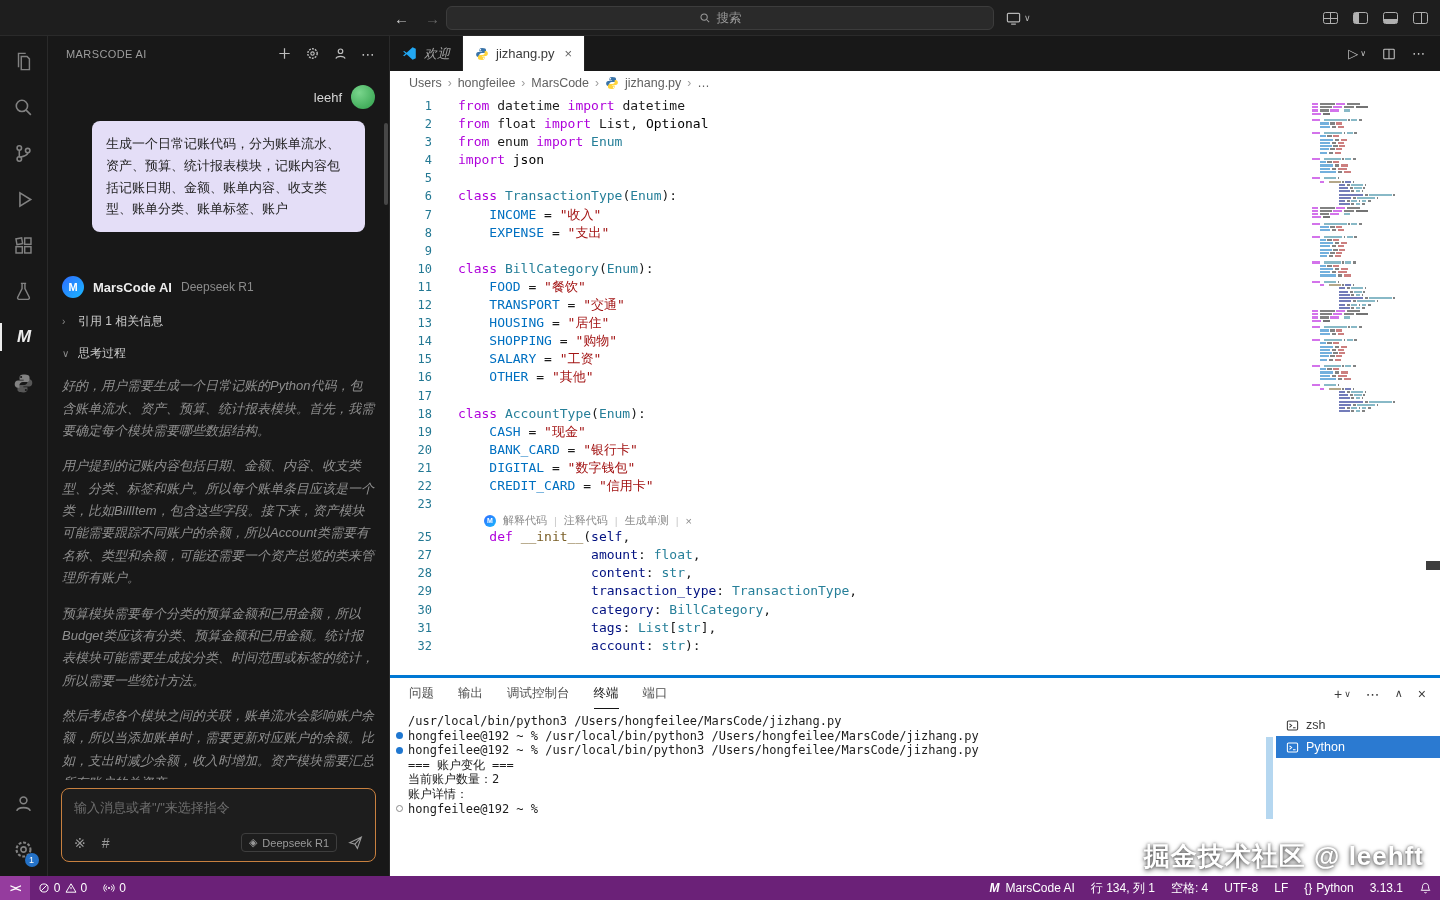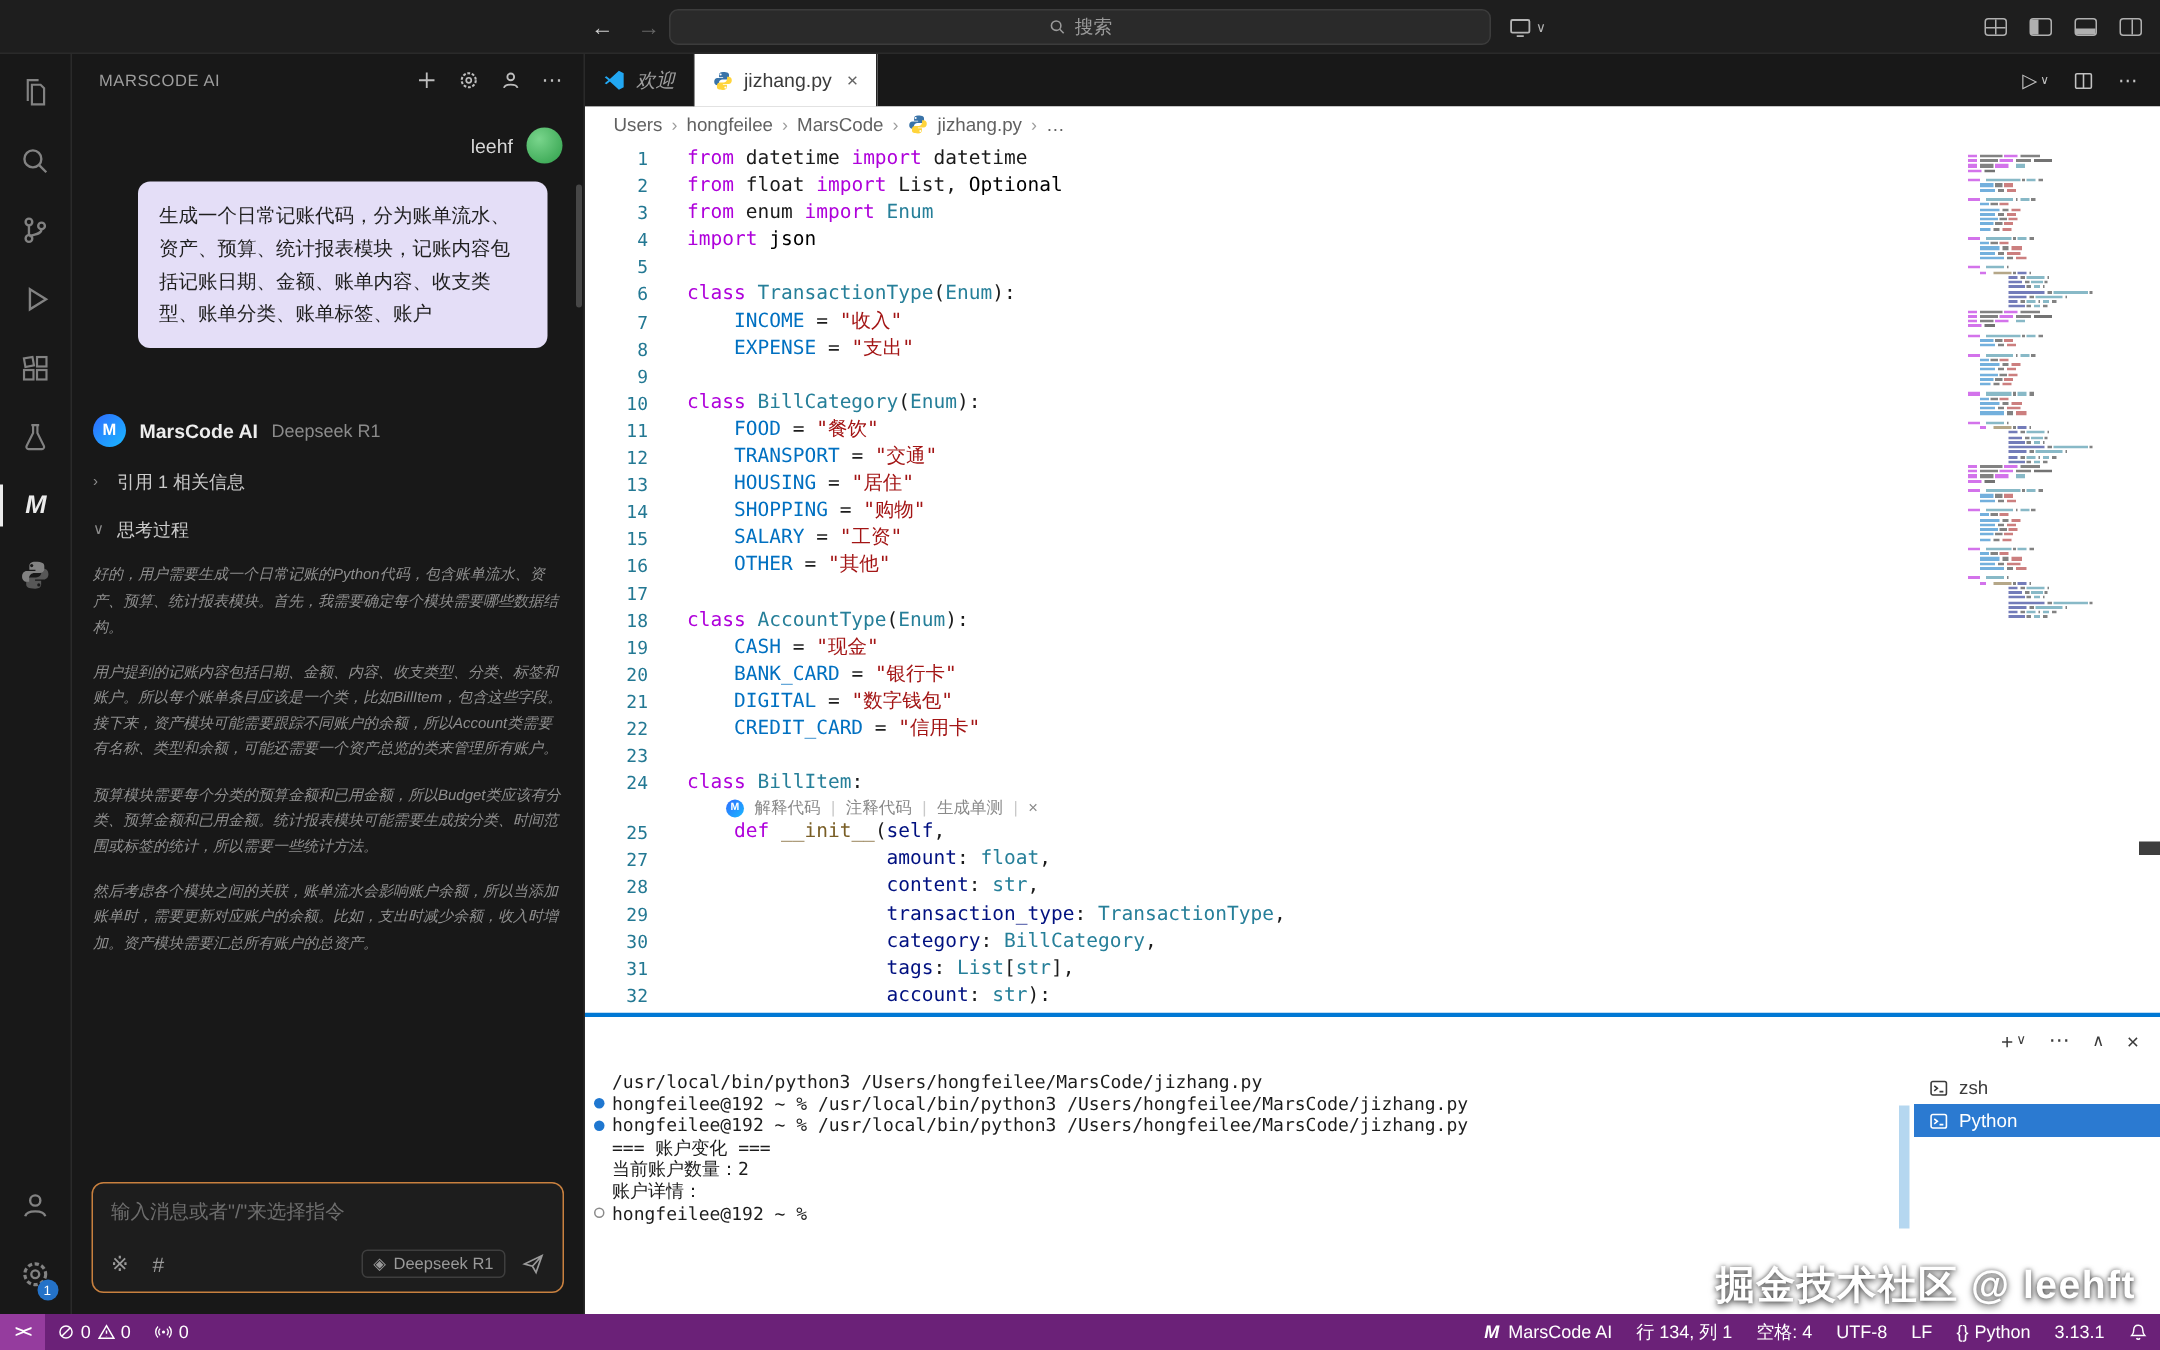--- a/index.html
+++ b/index.html
@@ -41,21 +41,21 @@
 .user-row{display:flex;justify-content:flex-end;align-items:center;gap:9px;margin-top:14px}
 .user-name{color:#d8d8d8;font-size:13px}
 .avatar{width:24px;height:24px;border-radius:50%;background:radial-gradient(circle at 35% 32%,#79d58c,#2e9e49)}
 .bubble{margin:12px 10px 0 30px;background:#e4def7;color:#1f1f1f;border-radius:8px;padding:12px 14px;font-size:13px;line-height:1.68}
 .ai-row{margin-top:44px;display:flex;align-items:center;gap:9px}
 .ai-logo{width:22px;height:22px;border-radius:50%;background:linear-gradient(135deg,#2f6bff,#19b9ff);color:#fff;font-weight:800;font-size:11px;display:flex;align-items:center;justify-content:center;flex:none}
 .ai-name{color:#ededed;font-size:13px;font-weight:700}
 .ai-model{color:#8b8b8b;font-size:12px}
 .collapse{margin-top:15px;display:flex;align-items:center;gap:8px;color:#cbcbcb;font-size:12px}
 .chev{color:#8b8b8b;font-size:10px;width:8px;display:inline-block}
-.thinking{margin-top:13px;color:#8f8f8f;font-size:10px;line-height:1.72;font-style:italic}
+.thinking{margin-top:13px;color:#8f8f8f;font-size:13px;line-height:1.72;font-style:italic}
 .thinking p{margin-bottom:13px}
 .sb-thumb{position:absolute;right:1px;top:52px;width:4px;height:82px;background:#474747;border-radius:2px}
 .inputbox{flex:none;margin:8px 13px 14px;border:1px solid #c8803f;border-radius:8px;background:#1d1d1d;height:74px;padding:10px 12px 9px;display:flex;flex-direction:column;justify-content:space-between}
 .ib-ph{color:#6e6e6e;font-size:13px}
 .ib-row{display:flex;align-items:center;gap:16px;color:#9a9a9a;font-size:14px}
 .ib-right{margin-left:auto;display:flex;align-items:center;gap:11px}
 .ib-badge{border:1px solid #3e3e3e;border-radius:4px;padding:2px 7px;font-size:11px;color:#9a9a9a;display:flex;gap:5px;align-items:center}
 
 
 .editor-col{flex:1;display:flex;flex-direction:column;min-width:0;background:#fff}
@@ -425,24 +425,20 @@
               <span class="lcontent"><span class="tk-d">    </span><span class="tk-v">DIGITAL</span><span class="tk-d"> = </span><span class="tk-s">"数字钱包"</span></span>
             </div>
             <div class="code-row">
               <span class="gutter">22</span>
               <span class="lcontent"><span class="tk-d">    </span><span class="tk-v">CREDIT_CARD</span><span class="tk-d"> = </span><span class="tk-s">"信用卡"</span></span>
             </div>
             <div class="code-row">
               <span class="gutter">23</span>
               <span class="lcontent"></span>
             </div>
-            <div class="code-row">
-              <span class="gutter">24</span>
-              <span class="lcontent"><span class="tk-k">class</span><span class="tk-d"> </span><span class="tk-c">BillItem</span><span class="tk-d">:</span></span>
-            </div>
             <div class="ai-widget">
               <span class="mini">M</span>
               <span class="ai-act">解释代码</span>
               <span class="ai-sep">|</span>
               <span class="ai-act">注释代码</span>
               <span class="ai-sep">|</span>
               <span class="ai-act">生成单测</span>
               <span class="ai-sep">|</span>
               <span class="ai-act">×</span>
             </div>
@@ -571,20 +567,27 @@
             <div class="mm-row"><span class="mm-seg tk-d" style="width: 0px; margin-left: 25.5px;"></span><span class="mm-seg tk-p" style="width: 24px;"></span><span class="mm-seg tk-d" style="width: 3px;"></span><span class="mm-seg tk-c" style="width: 22.5px;"></span><span class="mm-seg tk-d" style="width: 1.5px;"></span></div>
             <div class="mm-row"><span class="mm-seg tk-d" style="width: 0px; margin-left: 25.5px;"></span><span class="mm-seg tk-p" style="width: 12px;"></span><span class="mm-seg tk-d" style="width: 3px;"></span><span class="mm-seg tk-c" style="width: 18px;"></span><span class="mm-seg tk-d" style="width: 1.5px;"></span></div>
             <div class="mm-row"><span class="mm-seg tk-d" style="width: 0px; margin-left: 25.5px;"></span><span class="mm-seg tk-p" style="width: 6px;"></span><span class="mm-seg tk-d" style="width: 3px;"></span><span class="mm-seg tk-c" style="width: 6px;"></span><span class="mm-seg tk-d" style="width: 1.5px;"></span><span class="mm-seg tk-c" style="width: 4.5px;"></span><span class="mm-seg tk-d" style="width: 3px;"></span></div>
             <div class="mm-row"><span class="mm-seg tk-d" style="width: 0px; margin-left: 25.5px;"></span><span class="mm-seg tk-p" style="width: 10.5px;"></span><span class="mm-seg tk-d" style="width: 3px;"></span><span class="mm-seg tk-c" style="width: 4.5px;"></span><span class="mm-seg tk-d" style="width: 3px;"></span></div>
           </div>
         <div class="ovr-mark"></div>
       </div>
       <div class="panel-divider"></div>
       <div class="panel">
         <div class="panel-header">
+          <div style="display:flex;height:100%">
+              <div class="ptab">问题</div>
+              <div class="ptab">输出</div>
+              <div class="ptab">调试控制台</div>
+              <div class="ptab active">终端</div>
+              <div class="ptab">端口</div>
+            </div>
           <div class="panel-icons">
             <span style="display:flex;align-items:center;gap:2px">+<span class="pi-sm">∨</span></span>
             <span>⋯</span>
             <span class="pi-sm" style="font-size:11px">∧</span>
             <span>×</span>
           </div>
         </div>
         <div class="panel-body">
           <div class="terminal">
             <div>

